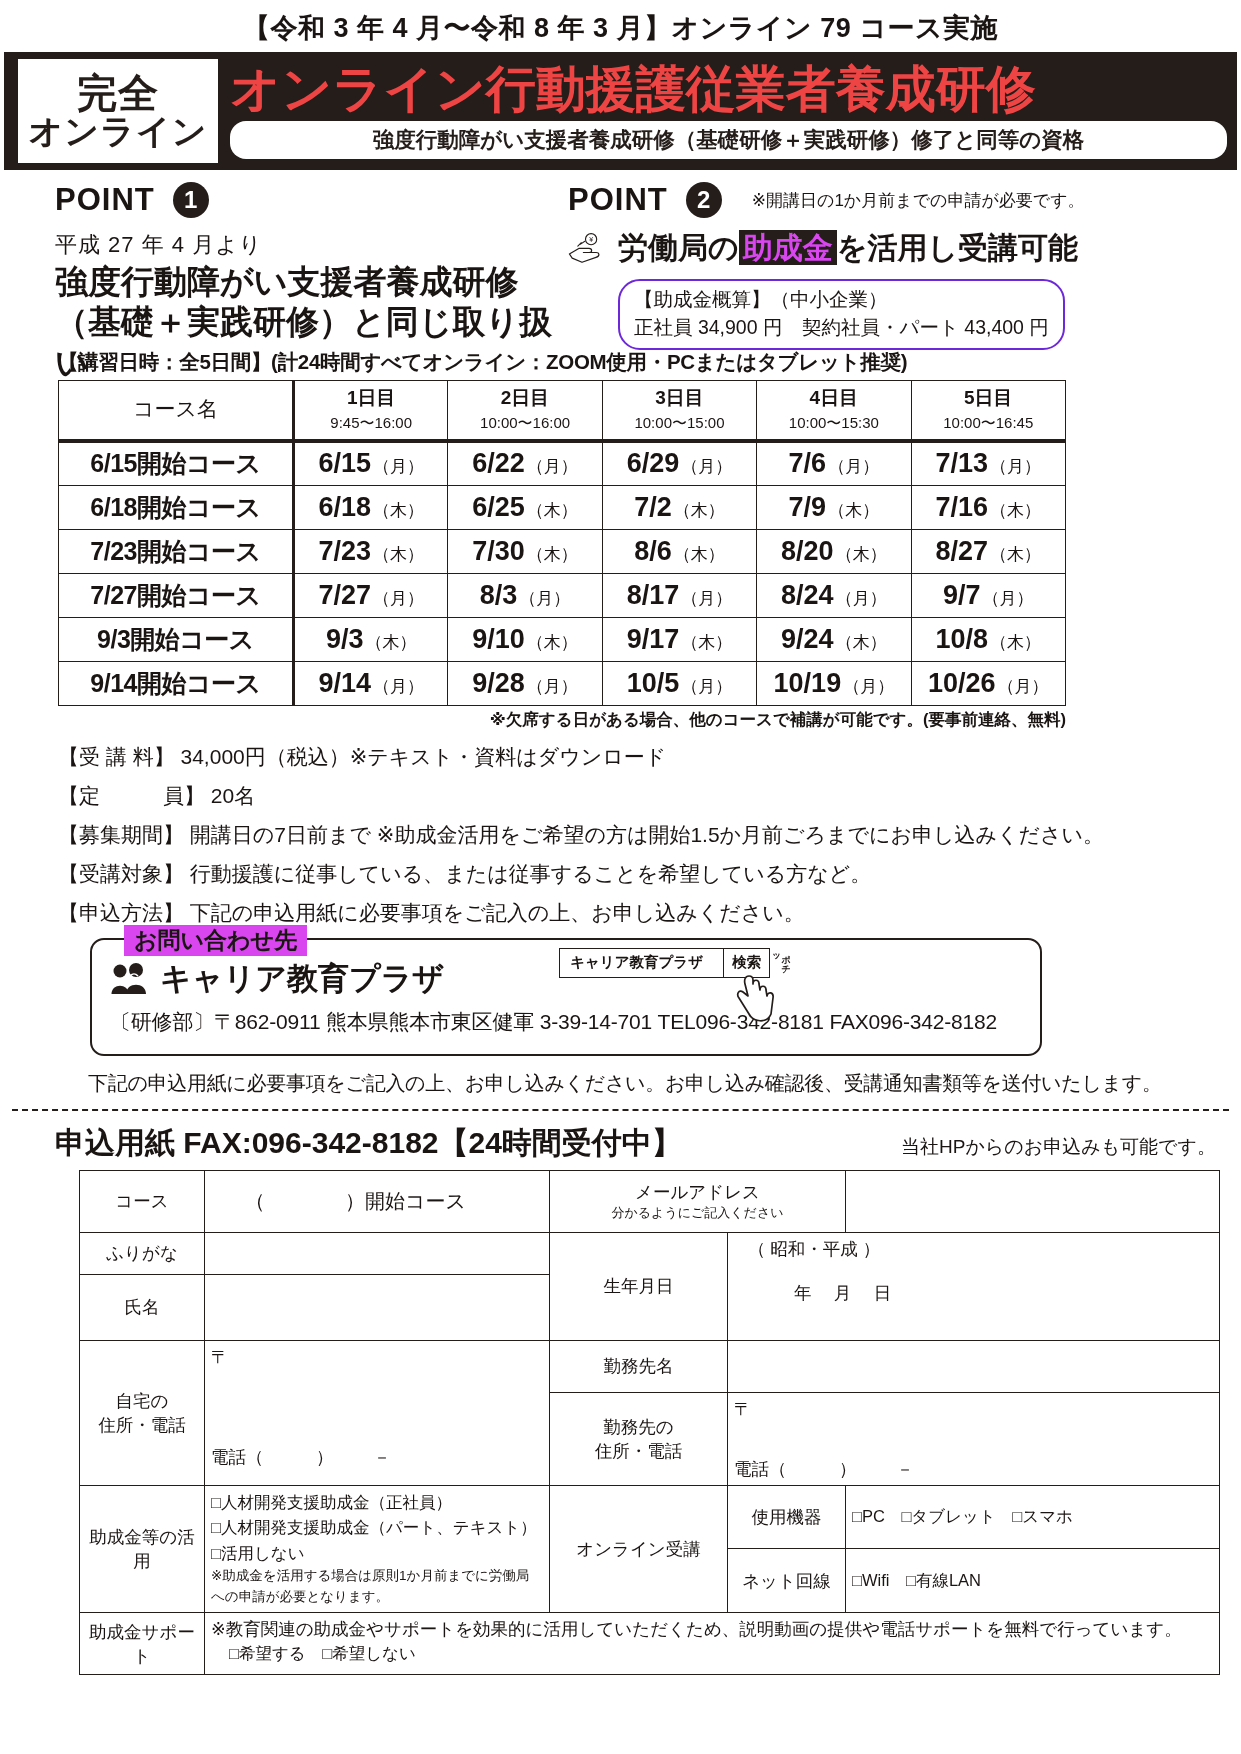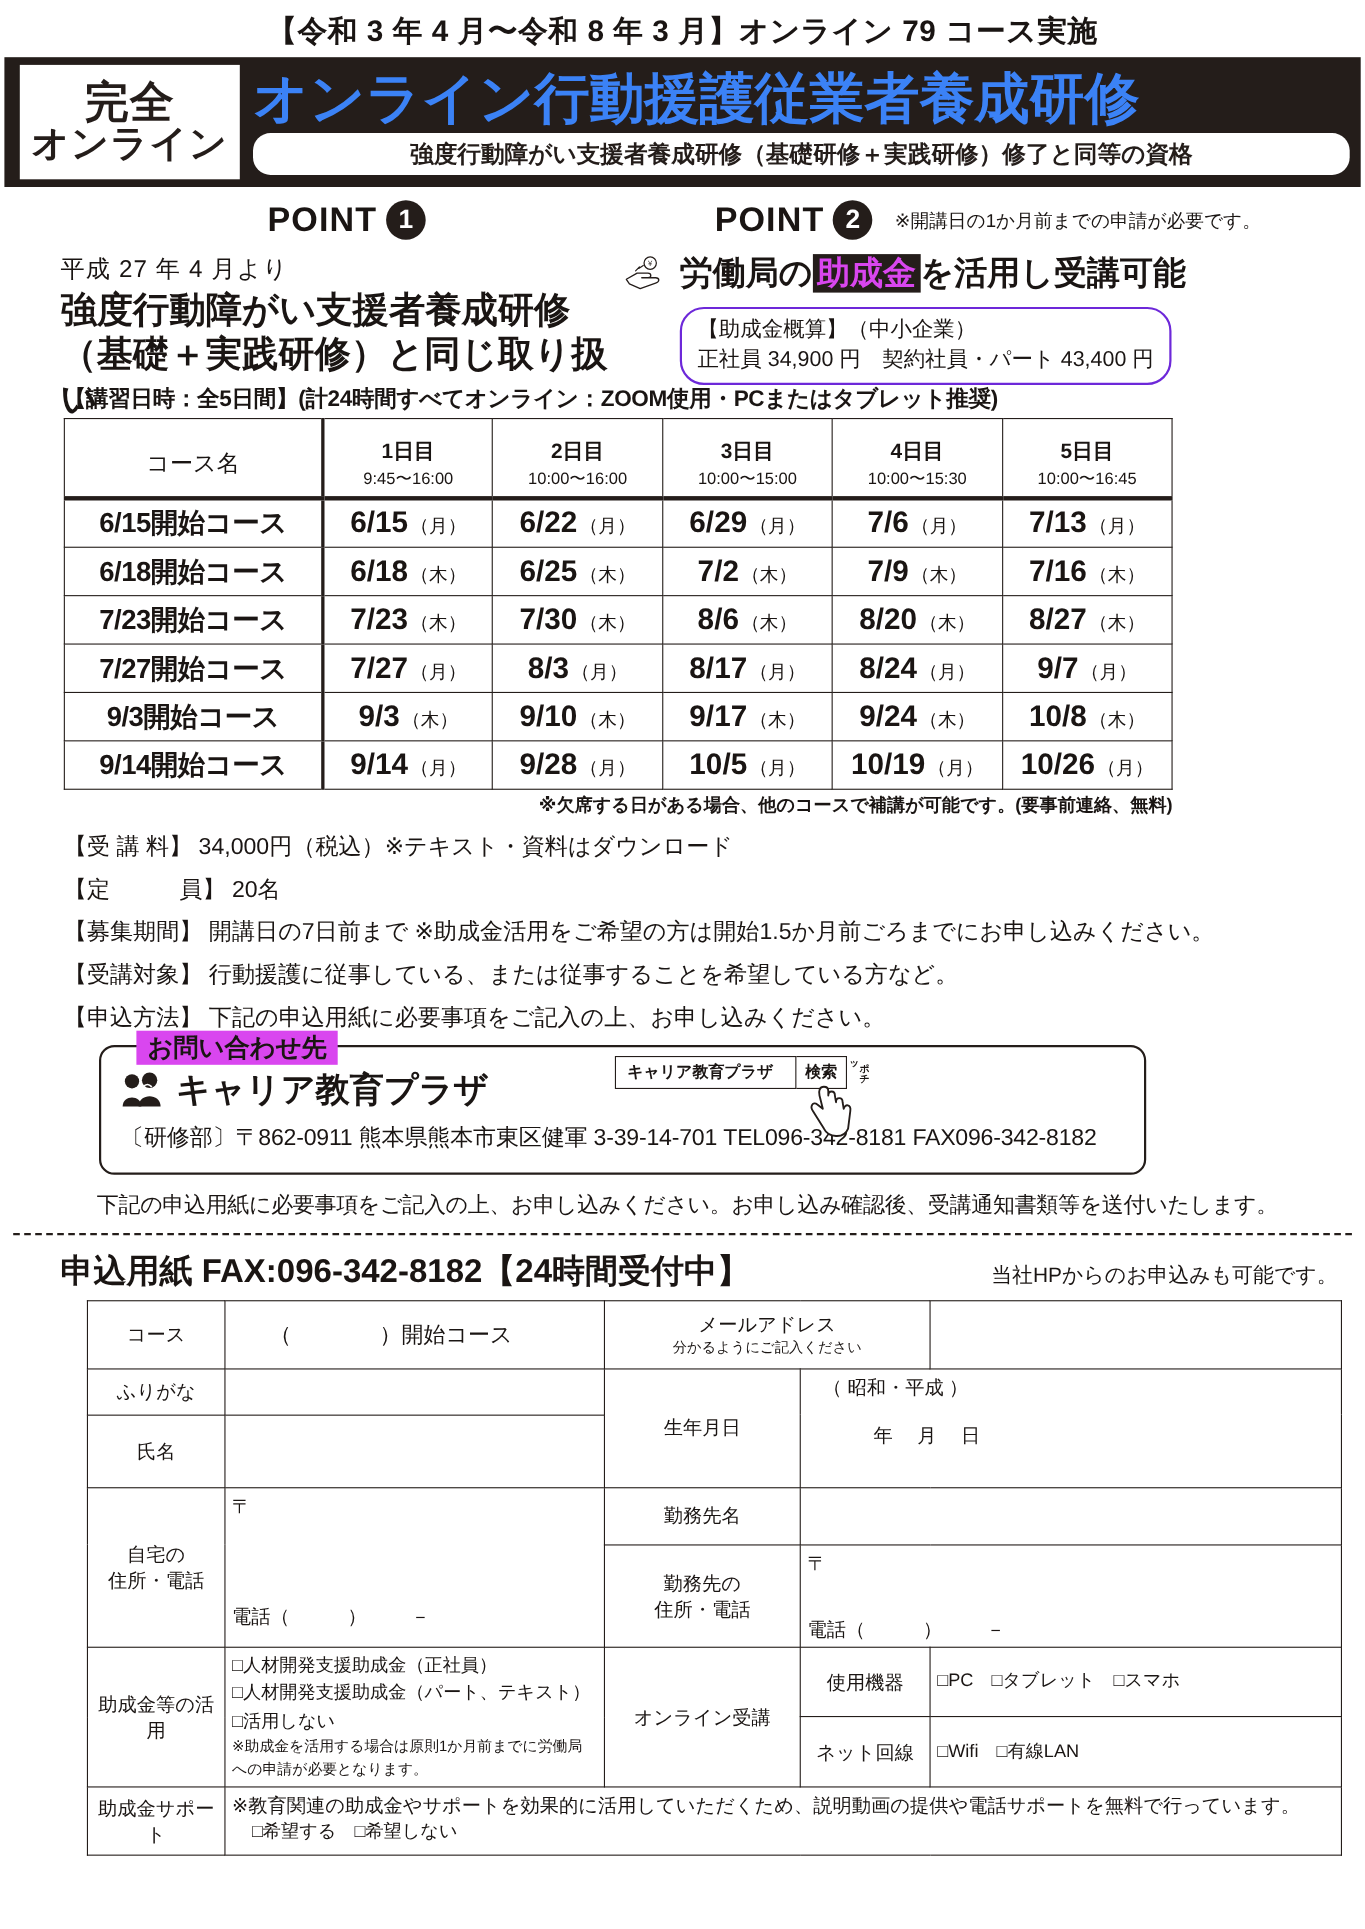--- a/index.html
+++ b/index.html
@@ -43,42 +43,42 @@
     align-items:center;
     justify-content:center;
     font-weight:bold;
     line-height:1.02;
     letter-spacing:1px;
   }
   .badge .b1 { font-size:40px; }
   .badge .b2 { font-size:34px; }
   .bannerRight { flex:1; display:flex; flex-direction:column; justify-content:center; padding-left:12px; }
   .bannerTitle {
-    color:#3b82f6;
+    color:#ef4444;
     font-size:50px;
     font-weight:bold;
     letter-spacing:0px;
     line-height:1.05;
     white-space:nowrap;
   }
   .bannerSub {
     margin-top:6px;
     background:#ffffff;
     color:#241d1a;
     border-radius:16px;
     font-size:21.5px;
     font-weight:bold;
     padding:4px 10px 5px;
     text-align:center;
     white-space:nowrap;
   }
 
   
   .points { position:relative; height:160px; margin-top:12px; }
-  .pointLabel { display:flex; align-items:center; gap:8px;justify-content:center; }
+  .pointLabel { display:flex; align-items:center; gap:18px; }
   .pointLabel .txt { font-size:31px; font-weight:bold; letter-spacing:1px; }
   .circNum {
     width:36px;height:36px;border-radius:50%;
     background:#241d1a;color:#fff;
     display:flex;align-items:center;justify-content:center;
     font-size:24px;font-weight:bold;
   }
   .p1 { position:absolute; left:55px; top:0; width:520px; }
   .p2 { position:absolute; left:568px; top:0; width:660px; }
   .p1sub1 { font-size:22px; margin-top:12px; letter-spacing:1px; }
@@ -104,21 +104,21 @@
     border-collapse:collapse;
     margin-left:58px;
     width:1008px;
     table-layout:fixed;
   }
   table.sched th, table.sched td {
     border:1.5px solid #241d1a;
     text-align:center;
     vertical-align:middle;
   }
-  table.sched thead th { padding:16px 0 6px; }
+  table.sched thead th { padding:4px 0 6px; }
   .colCourse { width:235px; }
   .dayName { font-size:19px; font-weight:bold; }
   .dayTime { font-size:15px; font-weight:normal; margin-top:3px; }
   .thCourse { font-size:21px; font-weight:normal; }
   table.sched tbody td { height:44px; }
   .courseCell { font-size:25px; font-weight:bold; letter-spacing:-0.5px; }
   .dateCell { font-size:27px; font-weight:bold; }
   .dow { font-size:17px; font-weight:normal; margin-left:2px; }
   .sepTop { border-top-width:4px !important; }
   .thickRight { border-right-width:3.5px !important; }

